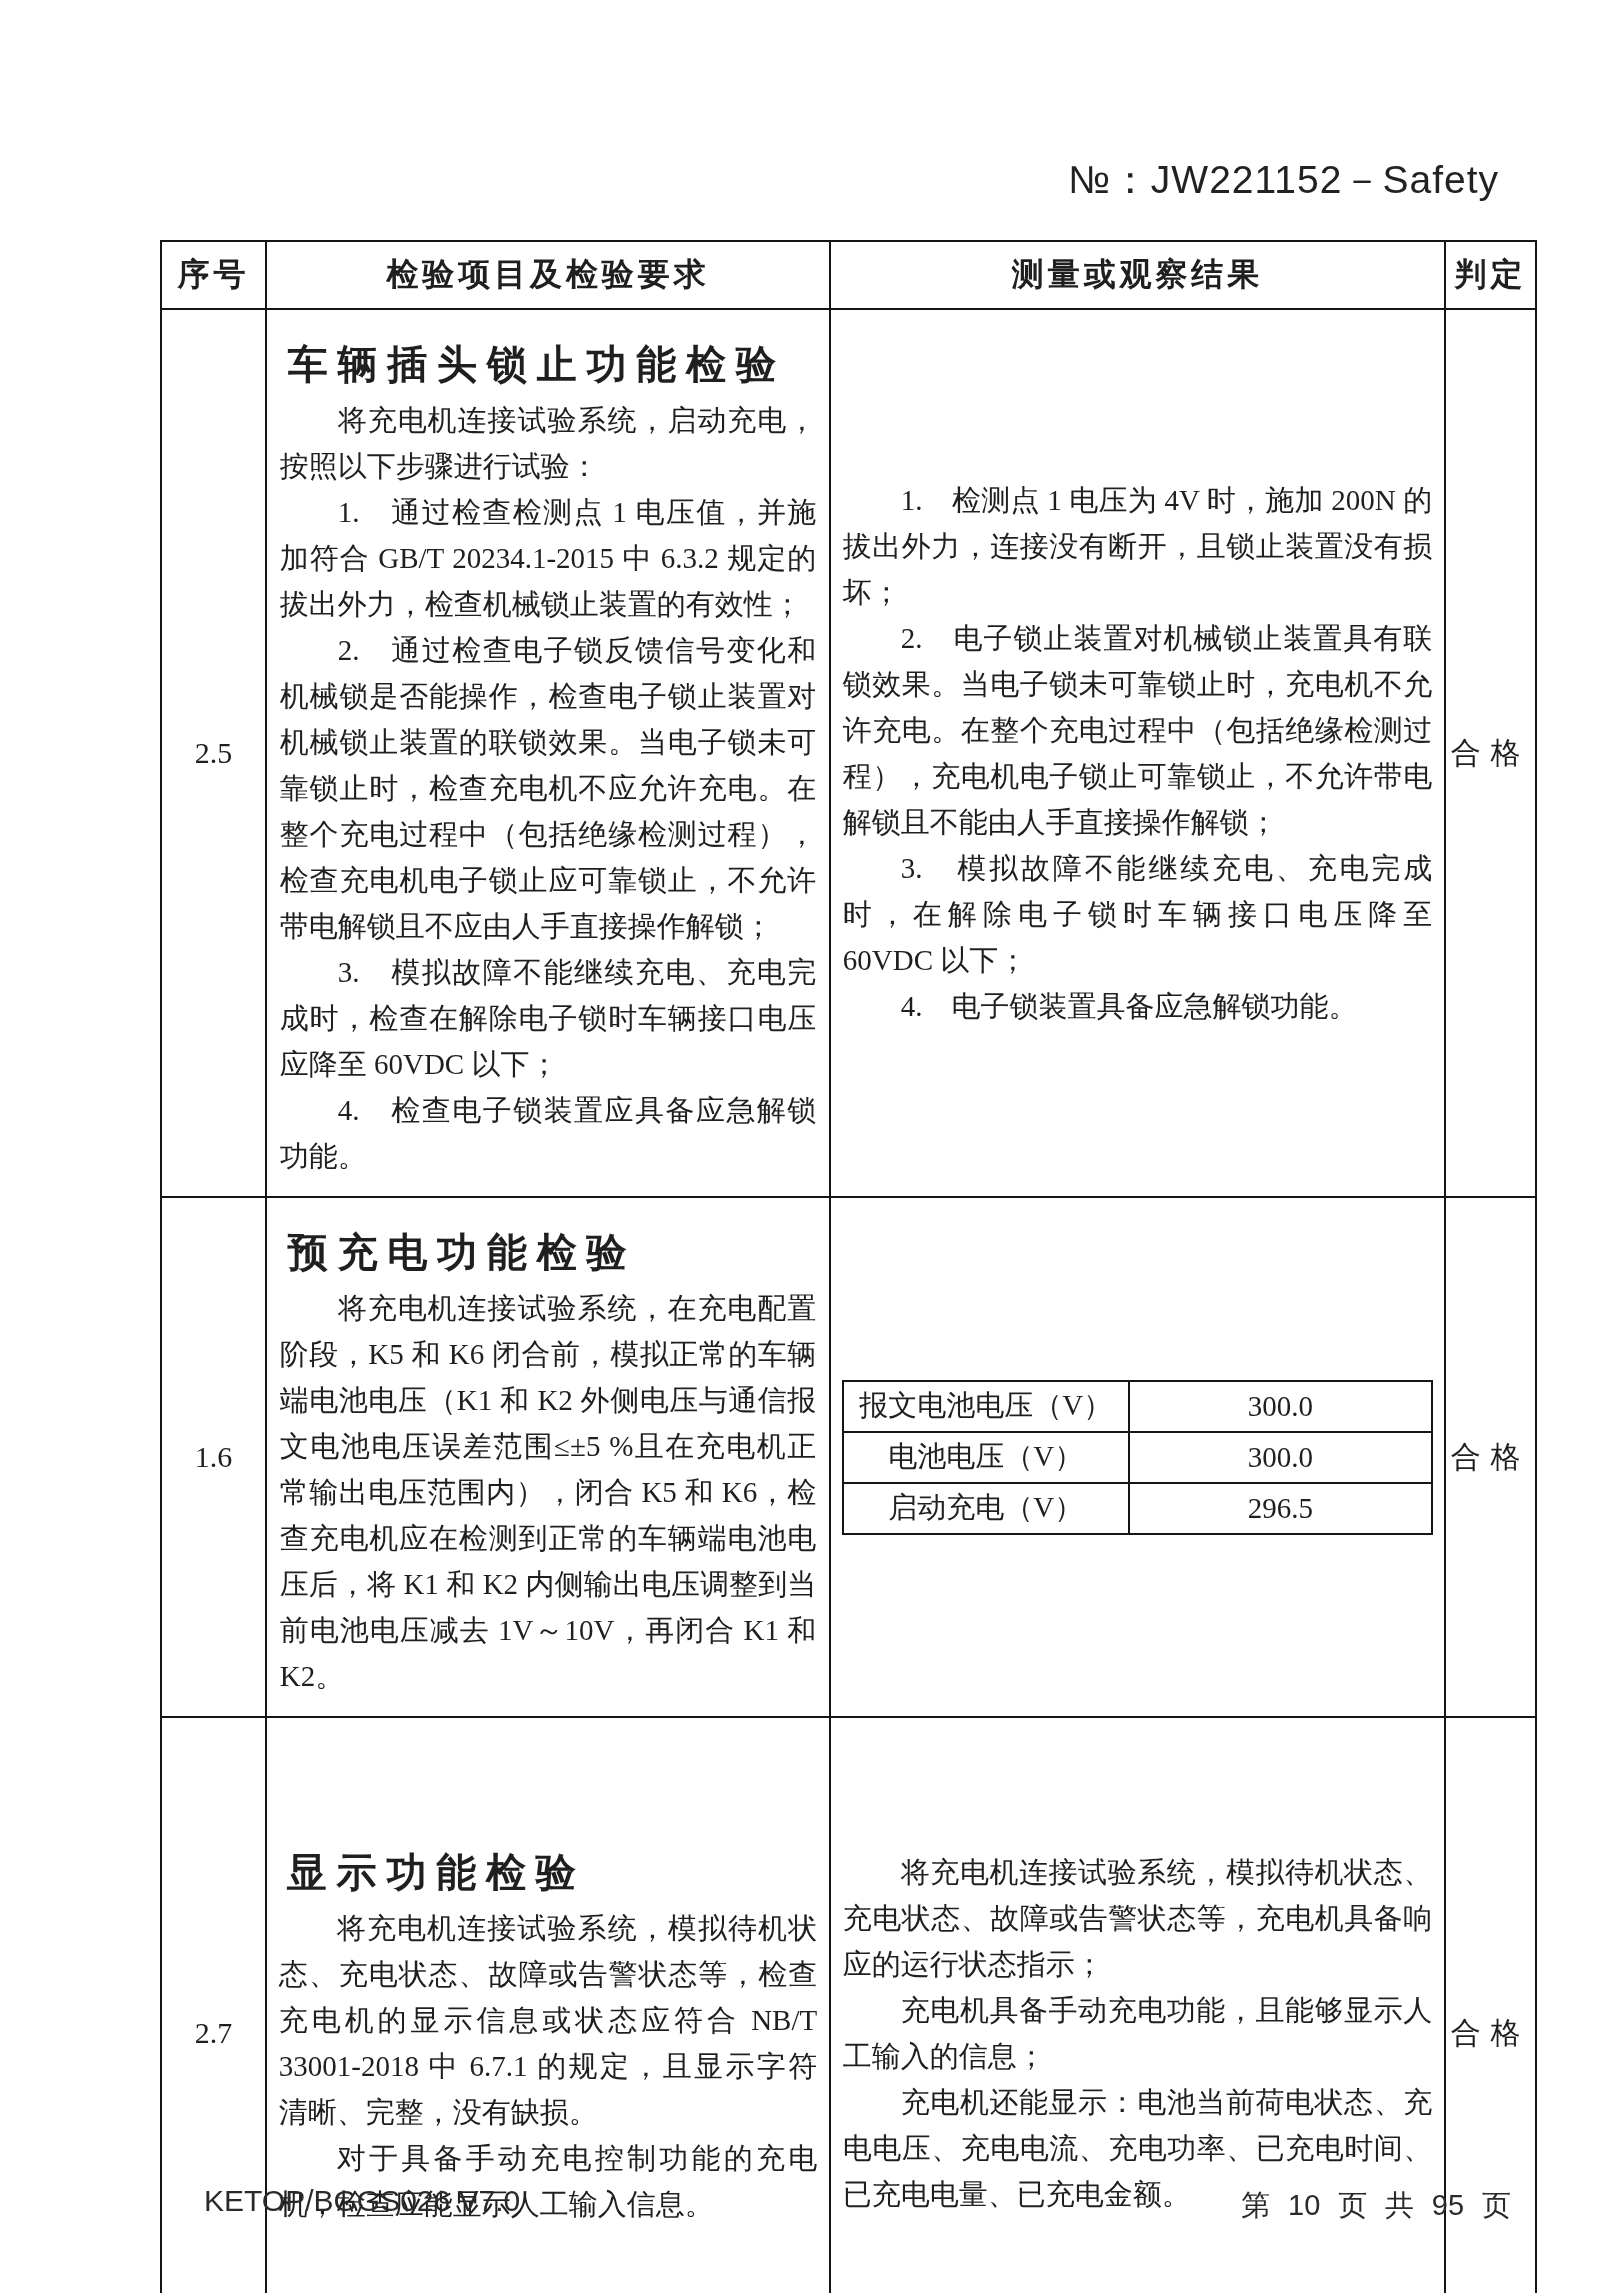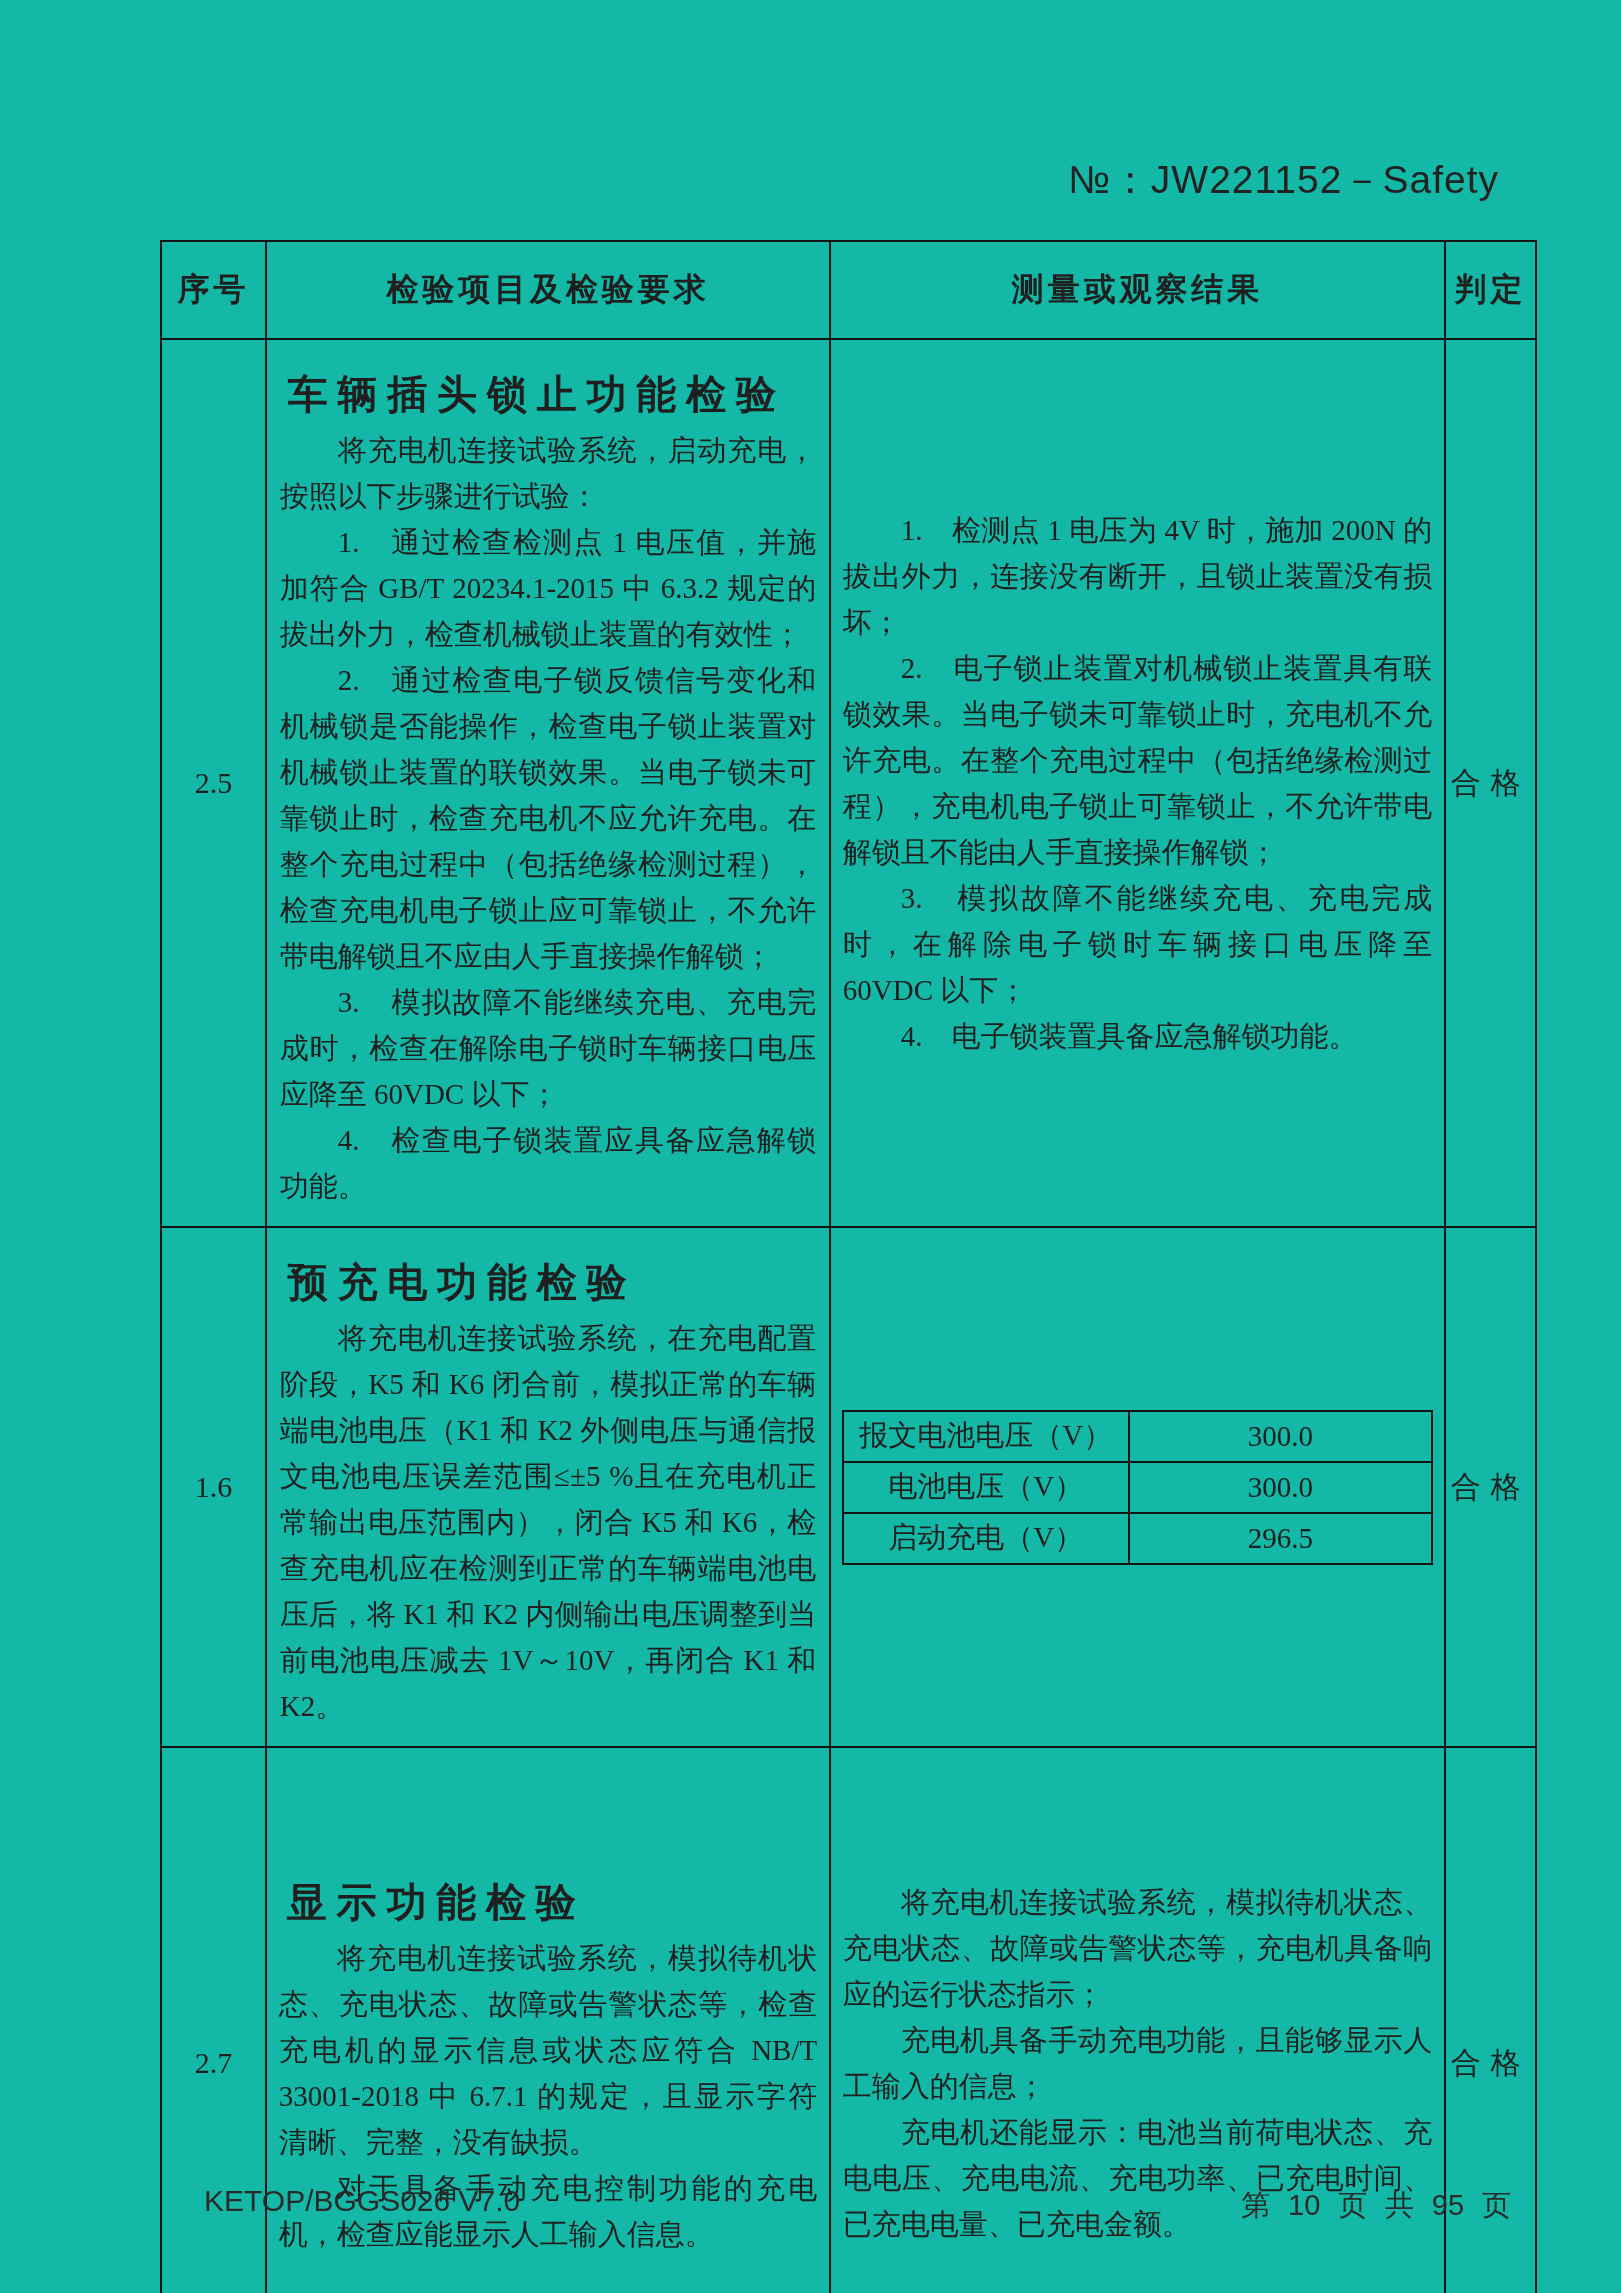--- a/index.html
+++ b/index.html
@@ -1,19 +1,19 @@
 <!DOCTYPE html>
 <html><head>
 <meta charset="utf-8">
 <style>
   html,body{margin:0;padding:0;background:#e8e8e8;}
   .page{
     position:relative;
     width:1621px;height:2294px;
-    background:#14b8a6;
+    background:#ffffff;
     font-family:"Liberation Serif","DejaVu Serif",serif;
     color:#1f1f1f;
     overflow:hidden;
   }
   .doc-number{
     position:absolute;top:153px;right:122px;
     font-family:"Liberation Sans","DejaVu Sans",sans-serif;
     font-size:39px;color:#222;letter-spacing:1px;
   }
   table.main-table{
@@ -80,21 +80,21 @@
   <div class="doc-number">№：JW221152－Safety</div>
 
   <table class="main-table">
     <colgroup>
       <col style="width:105px">
       <col style="width:564px">
       <col style="width:615px">
       <col style="width:91px">
     </colgroup>
     <thead>
-      <tr style="height:98px">
+      <tr style="height:68px">
         <th class="hcell">序号</th>
         <th class="hcell">检验项目及检验要求</th>
         <th class="hcell">测量或观察结果</th>
         <th class="hcell">判定</th>
       </tr>
     </thead>
     <tbody>
 
       <tr style="height:755px">
         <td class="seq">2.5</td>

